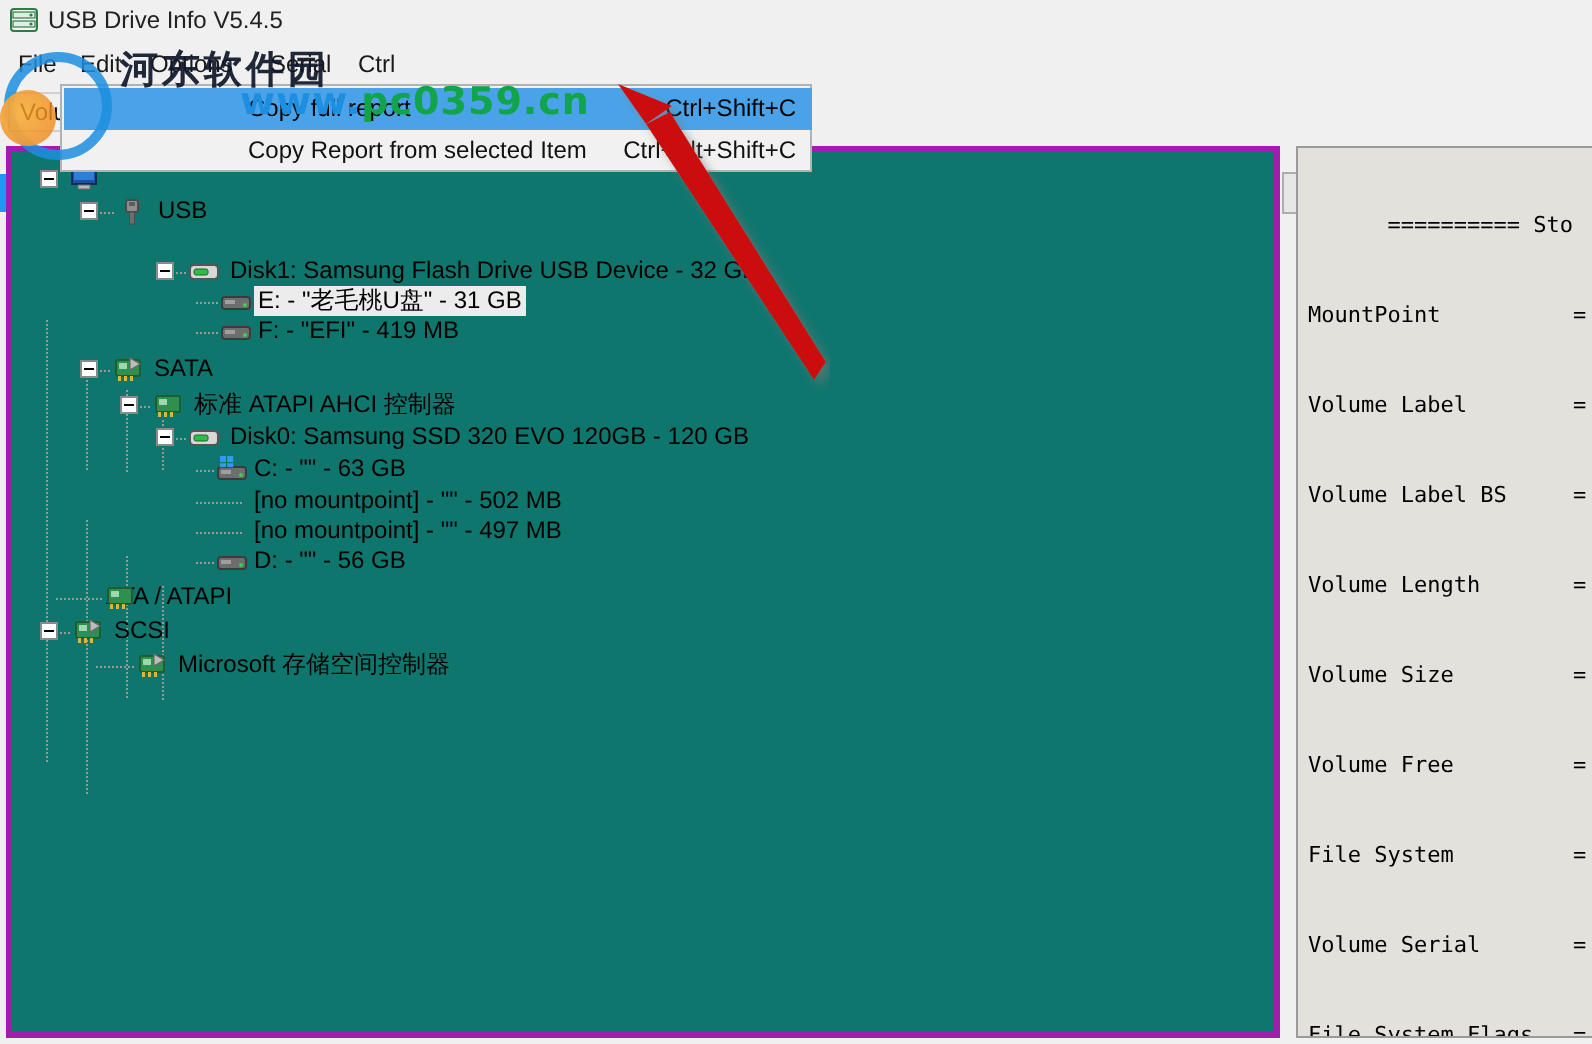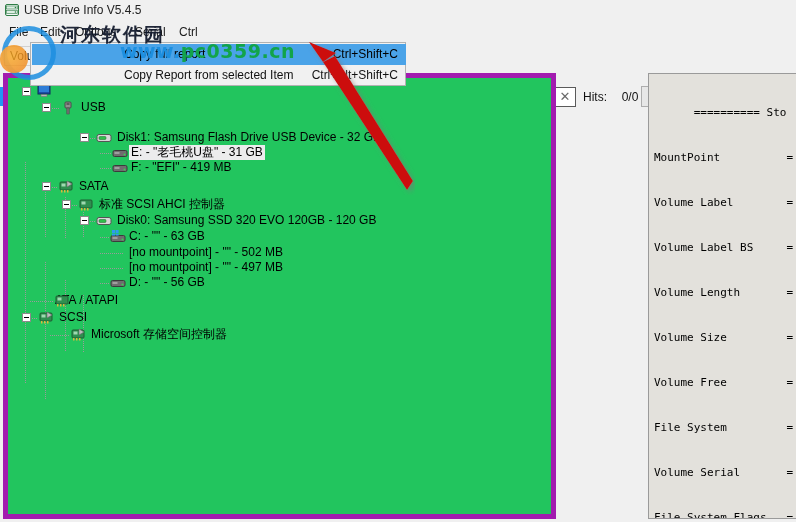--- a/index.html
+++ b/index.html
@@ -31,21 +31,21 @@
   .searchbox{position:absolute;left:6px;top:46px;width:570px;height:20px;background:#fff;border:1px solid #5a5a5a;box-sizing:border-box;}
   .searchbox input{border:0;outline:0;width:540px;height:16px;margin:1px 0 0 3px;font-family:"Liberation Sans",sans-serif;font-size:12px;background:transparent;}
   .clear-x{position:absolute;right:4px;top:2px;width:12px;height:14px;color:#6a6a6a;font-size:13px;line-height:13px;text-align:center;}
   .hits{position:absolute;left:583px;top:49px;font-size:12px;color:#111;white-space:nowrap;}
   .navbtn{position:absolute;top:45px;width:24px;height:21px;background:#e7e7e7;border:1px solid #adadad;
           font-size:12px;color:#222;text-align:center;line-height:19px;box-sizing:border-box;}
   .navbtn.prev{left:641px;}
   .navbtn.next{left:667px;}
 
   
-  .treepanel{position:absolute;left:3px;top:73px;width:553px;height:446px;background:#22c55e;border:5px solid #a21caf;box-sizing:border-box;overflow:hidden;}
+  .treepanel{position:absolute;left:3px;top:73px;width:637px;height:446px;background:#0f766e;border:3px solid #a21caf;box-sizing:border-box;overflow:hidden;}
   .reportpanel{position:absolute;left:648px;top:73px;width:148px;height:446px;background:#e3e1dc;border:1px solid #9a9a9a;border-right:0;box-sizing:border-box;overflow:hidden;}
   .report-scroll{position:absolute;left:648px;top:73px;width:6px;height:446px;background:#f0f0f0;border-right:1px solid #c8c8c8;}
 
   
   .tree{position:relative;width:100%;height:100%;}
   .trow{position:absolute;height:15px;left:0;white-space:nowrap;line-height:15px;font-size:12px;color:#000;}
   .trow .lbl{display:inline-block;vertical-align:top;padding:0 2px;}
   .trow.sel .lbl{background:#ececed;}
   .tog{position:absolute;width:9px;height:9px;border:1px solid #8a8a8a;background:#fff;box-sizing:border-box;top:3px;}
   .tog:before{content:"";position:absolute;left:1px;top:3px;width:5px;height:1px;background:#000;}
@@ -199,21 +199,21 @@
       <div class="trow" style="top:118px;height:17px;line-height:17px">
         <div class="tog" style="left:54px;top:4px"></div>
         <div class="dotted-h" style="left:64px;top:9px;width:6px"></div>
         <svg class="ico" style="left:70px;top:1px;height:16px" viewBox="0 0 16 16">
           <rect x="2" y="3" width="12" height="8" rx="1" fill="#2f8f4f" stroke="#1e5c33"></rect>
           <rect x="3.5" y="4.5" width="4" height="3" fill="#9fd8b0"></rect>
           <rect x="3" y="11" width="1.5" height="2.5" fill="#d8b83c"></rect>
           <rect x="6" y="11" width="1.5" height="2.5" fill="#d8b83c"></rect>
           <rect x="9" y="11" width="1.5" height="2.5" fill="#d8b83c"></rect>
         </svg>
-        <span class="lbl" style="margin-left:89px">标准 SCSI AHCI 控制器</span>
+        <span class="lbl" style="margin-left:89px">标准 ATAPI AHCI 控制器</span>
       </div>
 
       <div class="trow" style="top:135px">
         <div class="tog" style="left:72px"></div>
         <div class="dotted-h" style="left:82px;top:8px;width:6px"></div>
         <svg class="ico" style="left:88px" viewBox="0 0 16 14">
           <rect x="1" y="3.5" width="14" height="7" rx="2" fill="#d8d8d8" stroke="#555"></rect>
           <rect x="3" y="5.5" width="7" height="3" rx="1" fill="#2fbd4a" stroke="#176b27" stroke-width="0.5"></rect>
         </svg>
         <span class="lbl" style="margin-left:107px">Disk0: Samsung SSD 320 EVO 120GB - 120 GB</span>

